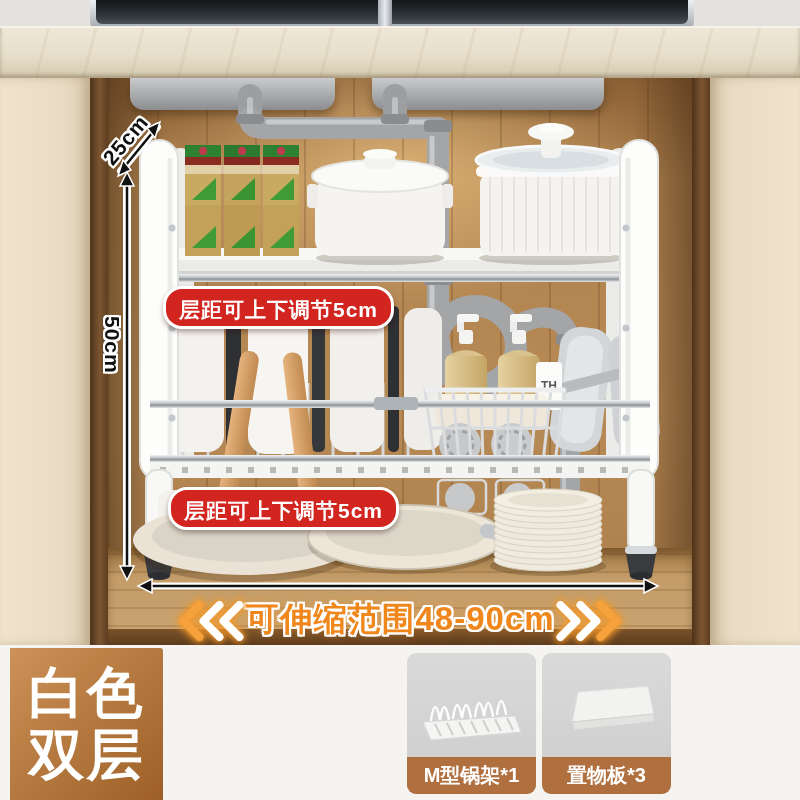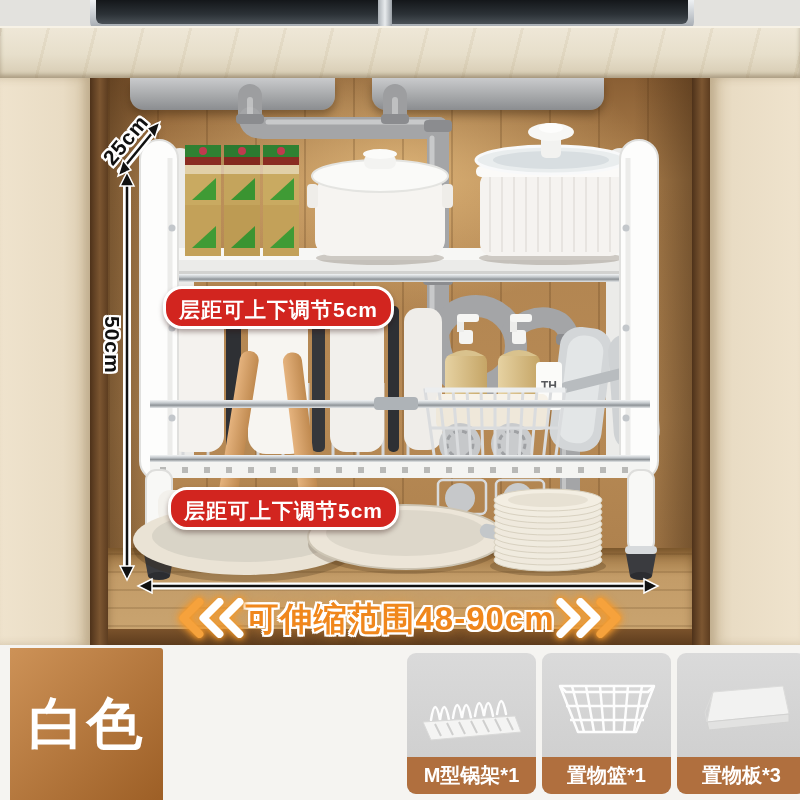--- a/index.html
+++ b/index.html
@@ -71,21 +71,21 @@
   .dim-25{left:97px;top:128px;transform:rotate(-50deg);transform-origin:center;}
   .dim-50{left:124px;top:316px;transform:rotate(90deg);transform-origin:left top;}
 
   .badge{position:absolute;background:var(--badge-red,#d2251f);color:#fff;font-weight:bold;
     font-size:21px;line-height:27px;padding:7px 13px 3px;border:3px solid #fff;border-radius:19px;
     letter-spacing:1px;box-shadow:0 3px 5px rgba(40,10,5,.35);white-space:nowrap;}
   .badge-top{left:163px;top:286px;}
   .badge-bottom{left:168px;top:487px;}
 
   .range-label{position:absolute;left:400px;top:597px;transform:translateX(-50%);
-    display:flex;align-items:flex-start;}
+    display:flex;align-items:flex-end;}
   .range-text{font-size:33px;font-weight:bold;color:var(--accent-orange,#f0871c);letter-spacing:1px;white-space:nowrap;
     text-shadow:-2px -2px 0 #fff,2px -2px 0 #fff,-2px 2px 0 #fff,2px 2px 0 #fff,
                 -2px 0 0 #fff,2px 0 0 #fff,0 -2px 0 #fff,0 2px 0 #fff,0 0 14px rgba(243,150,40,.75);}
   .chev{filter:drop-shadow(0 0 4px rgba(244,152,40,.95)) drop-shadow(0 0 2px rgba(244,152,40,.9));}
 
   
   .info{position:absolute;left:10px;top:645px;width:800px;height:155px;background:#f5f4f1;}
   .variant-box{position:absolute;left:0;top:3px;width:153px;height:152px;
     background:linear-gradient(135deg,var(--variant-grad-start,#cd9257) 0%,var(--variant-grad-end,#9d5f26) 100%);
     display:flex;flex-direction:column;align-items:center;justify-content:center;border-radius:0 3px 0 0;}
@@ -401,20 +401,21 @@
           <polyline points="26,5 42,21 26,37" stroke="#fff"></polyline>
           <polyline points="46,5 62,21 46,37" stroke="#f6a23c"></polyline>
         </g>
       </svg>
     </div>
   </div>
 
   <div class="info">
     <div class="variant-box">
       <span>白色</span>
+      <span>双层</span>
     </div>
     <div class="thumbs">
 
       <div class="thumb">
         <div class="thumb-pic">
           <svg width="110" height="86" viewBox="0 0 110 86">
             <g fill="none" stroke="#fdfdfd" stroke-width="2.5" stroke-linecap="round">
               <path d="M14,58 q4,-26 9,0 q4,-26 9,0"></path>
               <path d="M36,56 q4,-26 9,0 q4,-26 9,0"></path>
               <path d="M58,54 q4,-26 9,0 q4,-26 9,0"></path>
@@ -422,33 +423,20 @@
             </g>
             <path d="M6,60 L98,54 L104,70 L14,78 Z" fill="#f4f4f3" stroke="#d9d9d8"></path>
             <g stroke="#cfcfce" stroke-width="2">
               <path d="M18,62 L24,74 M30,61 L36,73 M42,60 L48,72 M54,59 L60,71 M66,58 L72,70 M78,57 L84,69 M90,56 L96,68"></path>
             </g>
           </svg>
         </div>
         <div class="thumb-label">M型锅架*1</div>
       </div>
 
-      <div class="thumb">
-        <div class="thumb-pic">
-          <svg width="110" height="86" viewBox="0 0 110 86">
-            <g fill="none" stroke="#fdfdfd" stroke-width="2.5" stroke-linejoin="round">
-              <polygon points="8,24 102,24 84,70 26,70"></polygon>
-              <polyline points="8,24 14,30 96,30 102,24"></polyline>
-              <path d="M20,24 L32,70 M34,24 L42,70 M48,24 L52,70 M62,24 L62,70 M76,24 L72,70 M90,24 L82,70"></path>
-              <path d="M14,44 L96,44 M18,58 L92,58"></path>
-            </g>
-          </svg>
-        </div>
-        <div class="thumb-label">置物篮*1</div>
-      </div>
 
       <div class="thumb">
         <div class="thumb-pic">
           <svg width="110" height="86" viewBox="0 0 110 86">
             <polygon points="26,30 96,24 102,52 20,60" fill="#f2f2f1" stroke="#dcdcdb"></polygon>
             <polygon points="20,60 102,52 102,60 22,68" fill="#e2e2e1" stroke="#d2d2d1"></polygon>
             <path d="M20,60 L18,50 L26,30" fill="none" stroke="#dcdcdb"></path>
           </svg>
         </div>
         <div class="thumb-label">置物板*3</div>

